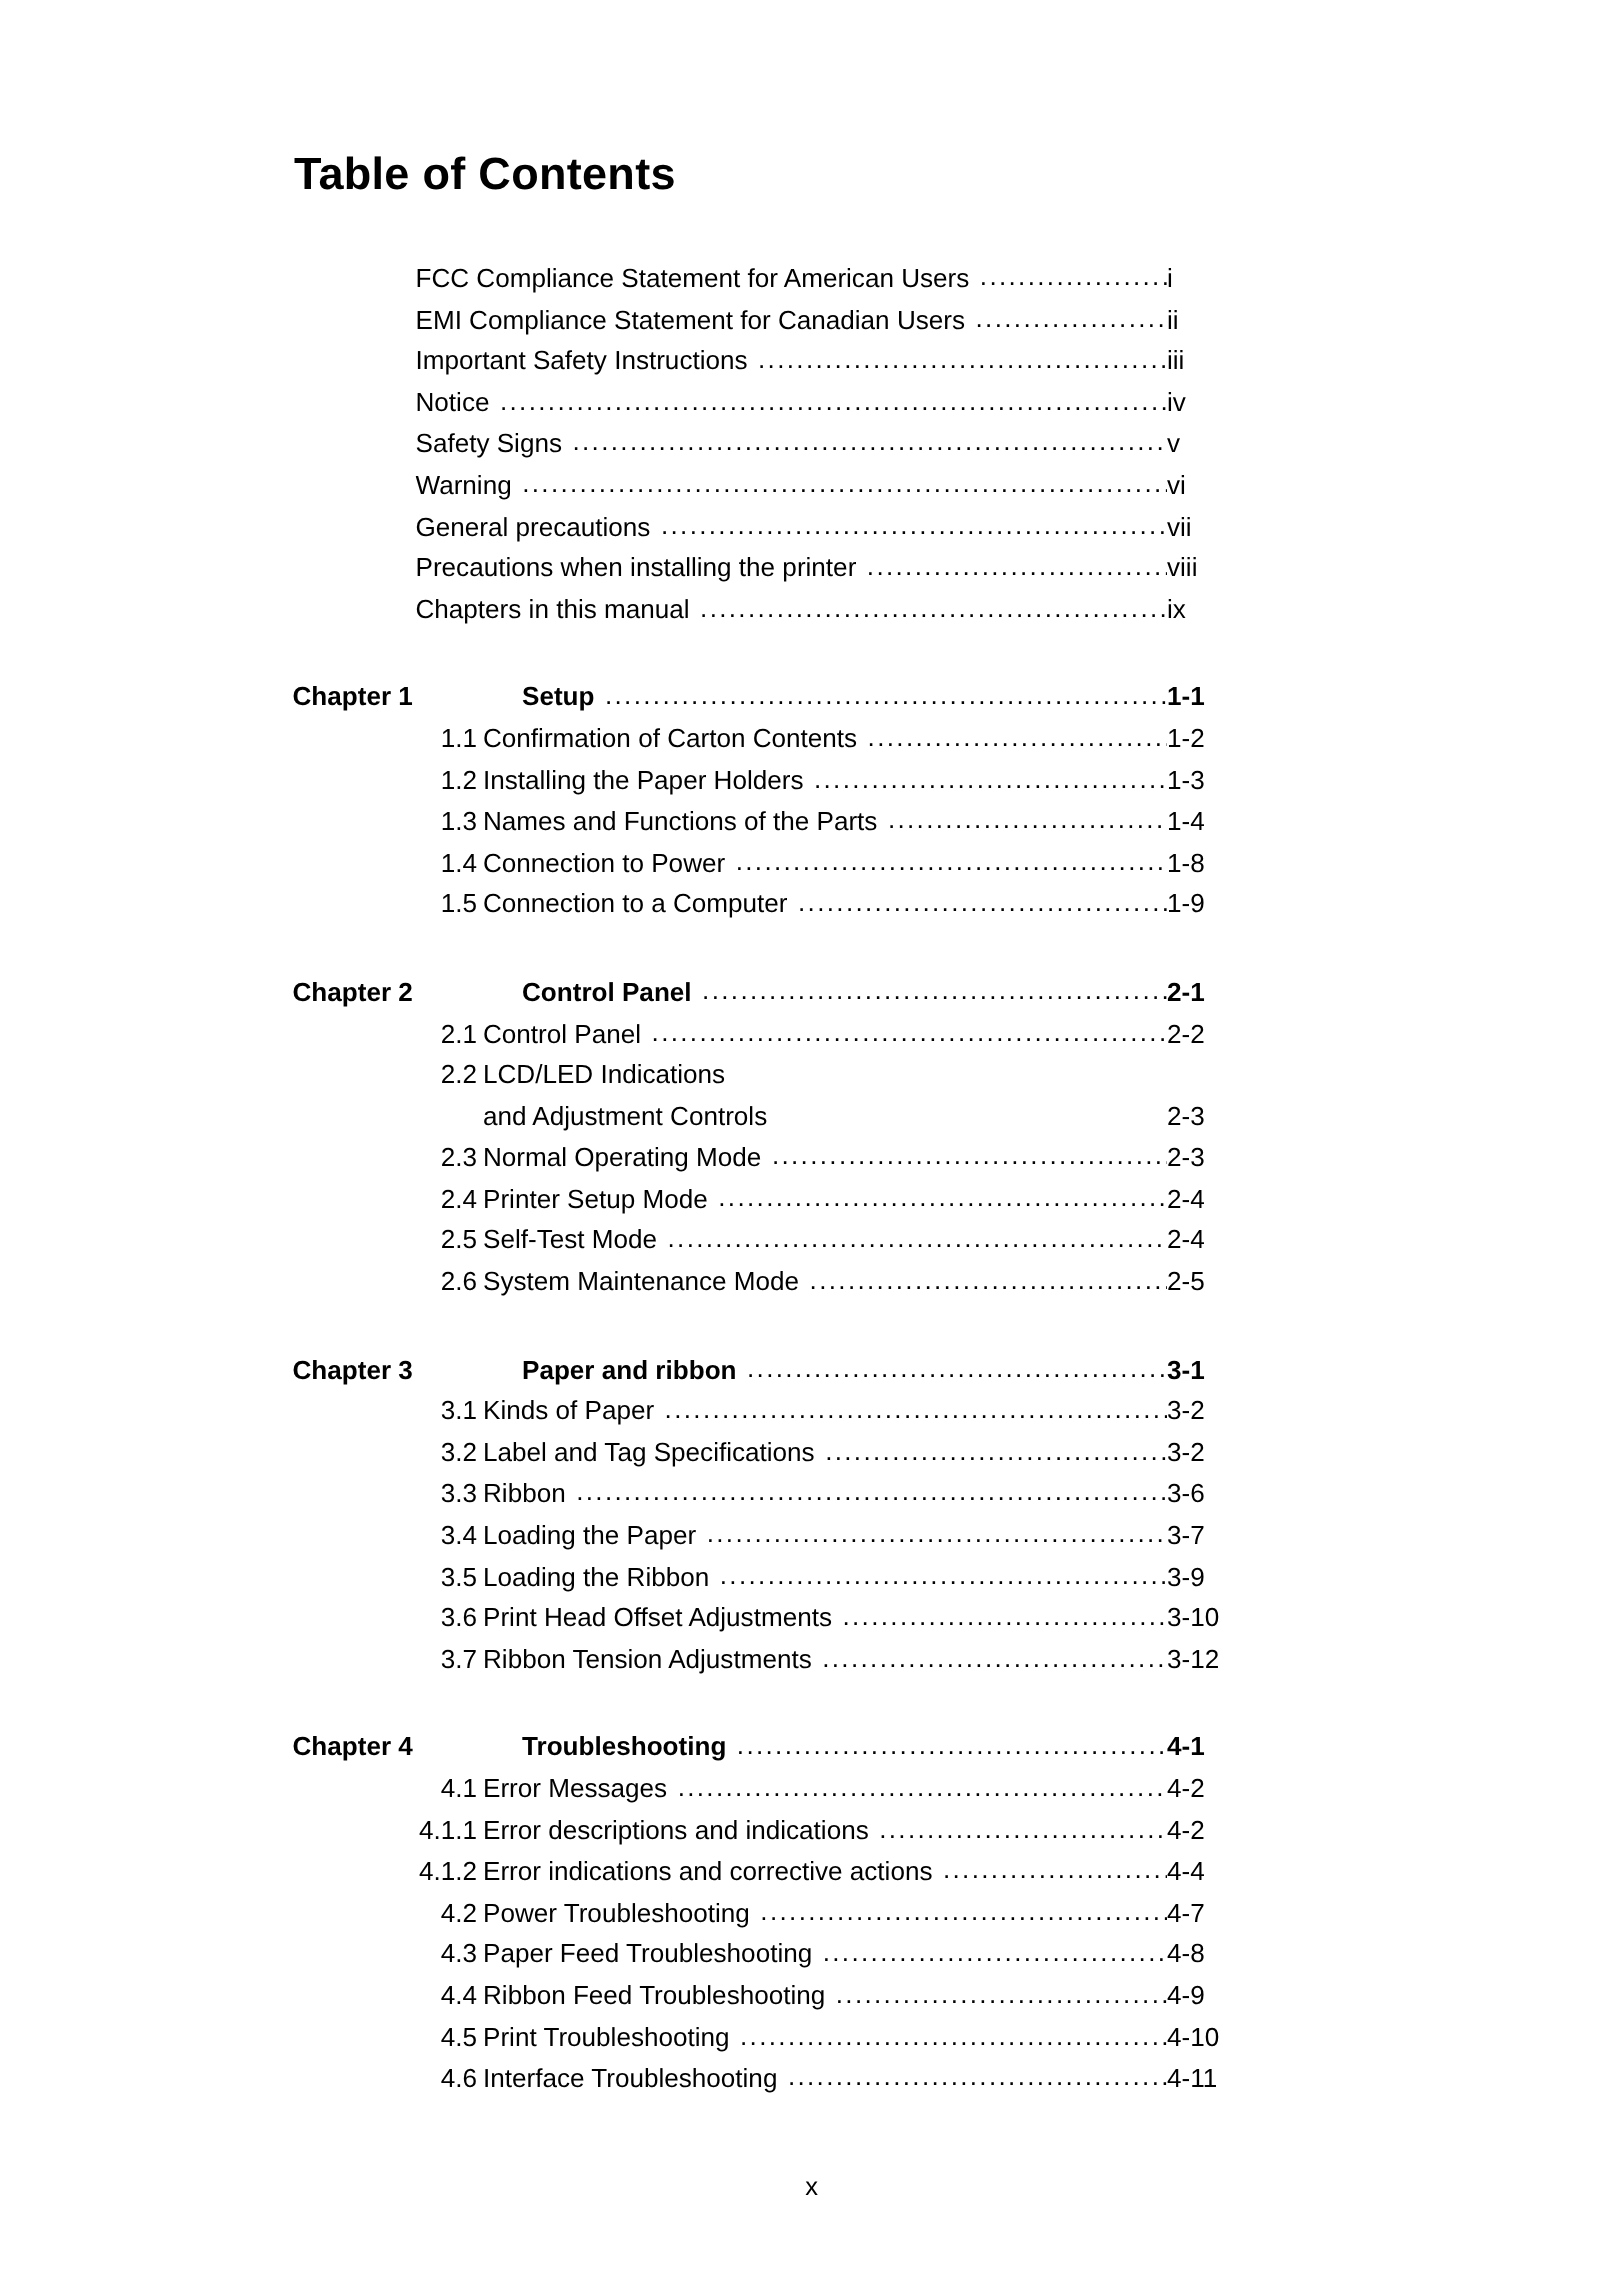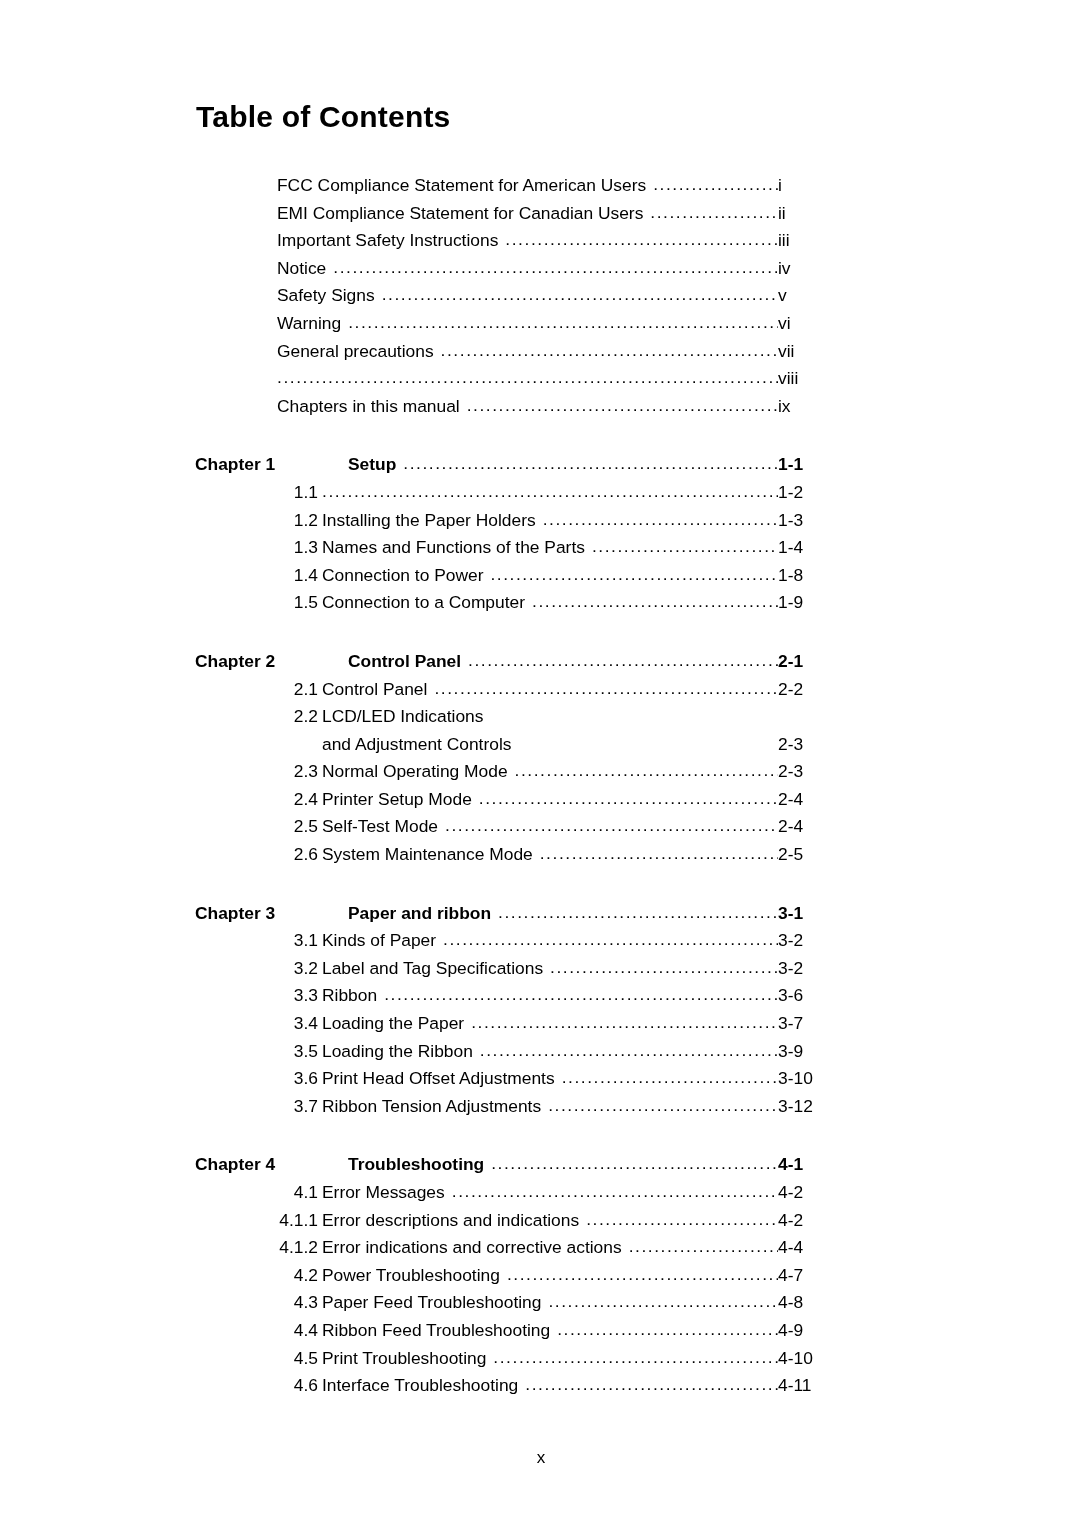--- a/index.html
+++ b/index.html
@@ -199,20 +199,21 @@
       </div>
       <div class="entry frontmatter">
         <div class="title-wrap">
           <span class="ttl">General precautions</span>
           <span class="leader">........................................................................................................................................................................................................</span>
         </div>
         <span class="pg">vii</span>
       </div>
       <div class="entry frontmatter">
         <div class="title-wrap">
+          <span class="ttl">Precautions when installing the printer</span>
           <span class="leader">........................................................................................................................................................................................................</span>
         </div>
         <span class="pg">viii</span>
       </div>
       <div class="entry frontmatter">
         <div class="title-wrap">
           <span class="ttl">Chapters in this manual</span>
           <span class="leader">........................................................................................................................................................................................................</span>
         </div>
         <span class="pg">ix</span>
@@ -221,20 +222,21 @@
         <span class="chap-label">Chapter 1</span>
         <div class="title-wrap">
           <span class="ttl">Setup</span>
           <span class="leader">........................................................................................................................................................................................................</span>
         </div>
         <span class="pg">1-1</span>
       </div>
       <div class="entry section">
         <span class="num">1.1</span>
         <div class="title-wrap">
+          <span class="ttl">Confirmation of Carton Contents</span>
           <span class="leader">........................................................................................................................................................................................................</span>
         </div>
         <span class="pg">1-2</span>
       </div>
       <div class="entry section">
         <span class="num">1.2</span>
         <div class="title-wrap">
           <span class="ttl">Installing the Paper Holders</span>
           <span class="leader">........................................................................................................................................................................................................</span>
         </div>

